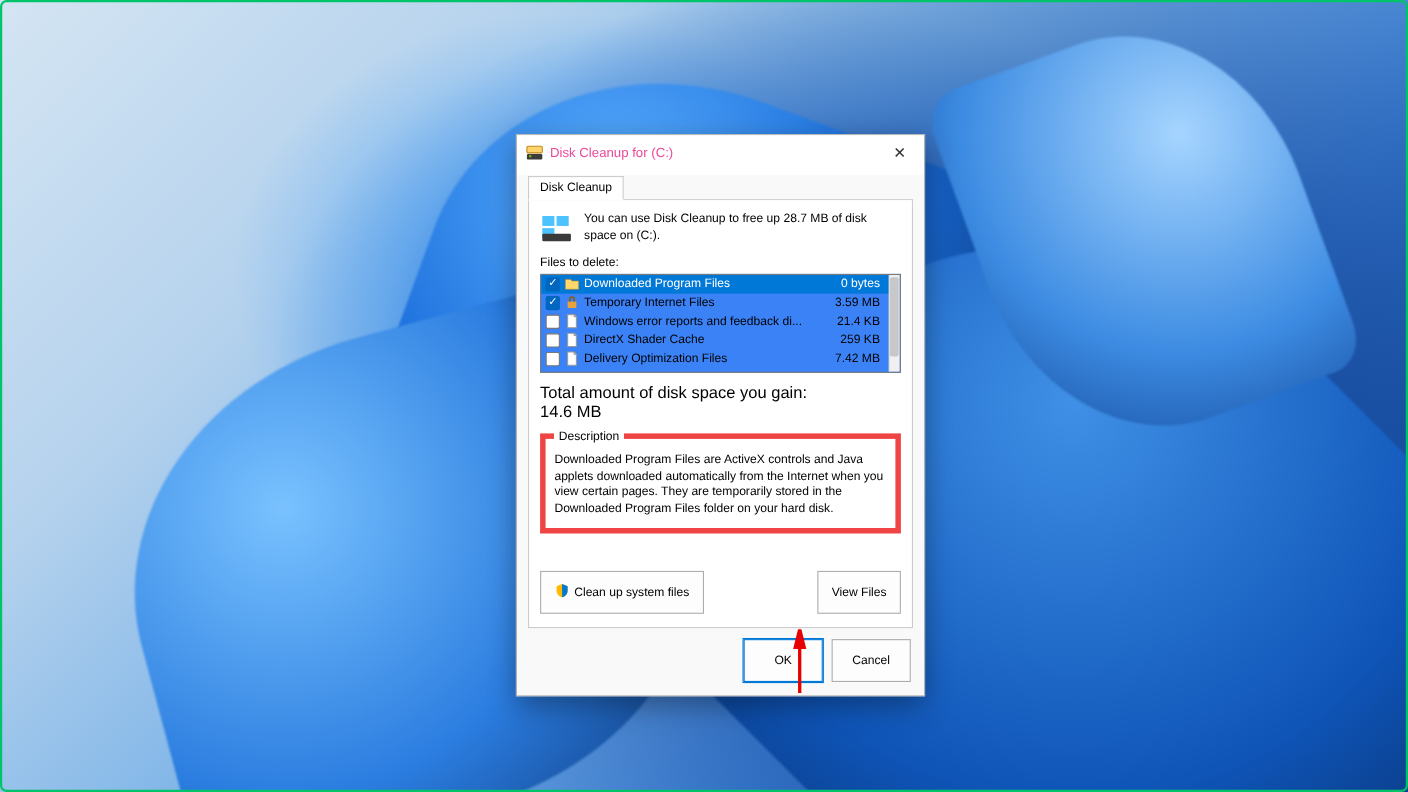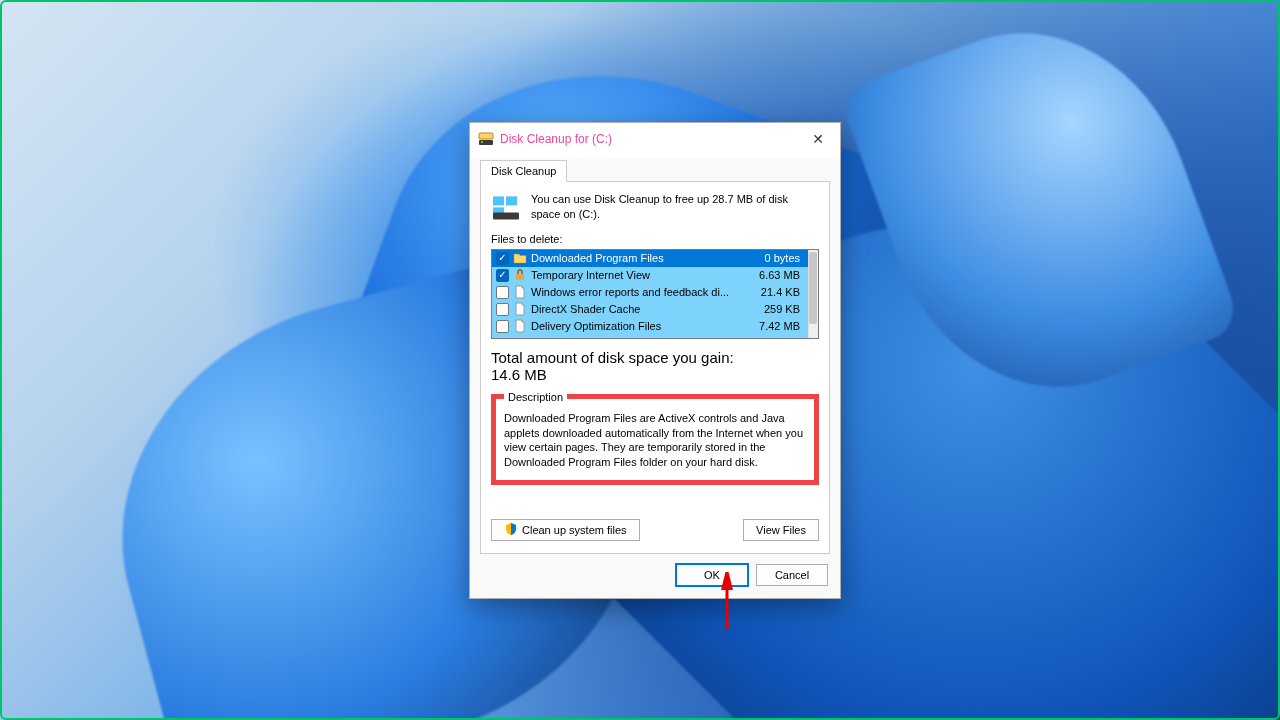--- a/index.html
+++ b/index.html
@@ -73,21 +73,21 @@
     .drive-icon { width:30px; flex:0 0 30px; }
     .intro-text { font-size:11px; color:#000; line-height:1.4; }
 
     .section-label { font-size:11px; margin:4px 0 4px 0; }
 
     .file-list {
       border:1px solid #7a7a7a;
       height: 90px;
       overflow:hidden;
       position:relative;
-      background:#7dd3fc;
+      background:#3b82f6;
     }
     .file-list-inner{ position:absolute; top:0; left:0; right:10px; }
     .sb-track{ position:absolute; right:0; top:0; bottom:0; width:10px; background:#f0f0f0; border-left:1px solid #ddd; }
     .sb-thumb{ position:absolute; right:1px; top:2px; width:8px; height:72px; background:#c8c8c8; border-radius:2px; }
 
     .row {
       display:flex; align-items:center;
       height:17px; padding:0 4px 0 4px;
       font-size:11px; color:#000;
       gap:4px;
@@ -109,21 +109,21 @@
     .total-row .spacer{ flex:1; }
 
     fieldset.desc {
       border:5px solid #ef4444; margin-top:8px; padding:8px 8px 10px 8px;
     }
     fieldset.desc legend{ font-size:11px; padding:0 4px; }
     .desc-text{ font-size:11px; line-height:1.35; }
 
     .inner-buttons{ display:flex; justify-content:space-between; margin-top:34px; }
     .btn {
-      height:22px; padding:0 12px;
+      height:39px; padding:0 12px;
       background:#fdfdfd; border:1px solid #adadad;
       font:inherit; font-size:11px; cursor:pointer;
       display:inline-flex; align-items:center; gap:4px;
     }
 
     .dialog-buttons{
       display:flex; justify-content:flex-end; gap:8px;
       padding:10px 2px 2px 2px;
     }
     .btn.default{ border:1px solid #0078d7; outline:1px solid #0078d7;align-items:center; }
@@ -197,22 +197,22 @@
               <span class="fsize">0 bytes</span>
             </div>
             <div class="row">
               <span class="chk on"></span>
               <span class="ficon">
                 <svg viewBox="0 0 14 14">
                   <rect x="3" y="6" width="8" height="6" rx="1" fill="#e8a33d"></rect>
                   <path d="M5 6V4a2 2 0 0 1 4 0v2" fill="none" stroke="#8a5a12" stroke-width="1.4"></path>
                 </svg>
               </span>
-              <span class="fname">Temporary Internet View</span>
-              <span class="fsize">6.63 MB</span>
+              <span class="fname">Temporary Internet Files</span>
+              <span class="fsize">3.59 MB</span>
             </div>
             <div class="row">
               <span class="chk"></span>
               <span class="ficon">
                 <svg viewBox="0 0 14 14">
                   <path d="M3 1h6l2 2v10H3z" fill="#fff" stroke="#9a9a9a"></path>
                   <path d="M9 1v2h2" fill="none" stroke="#9a9a9a"></path>
                 </svg>
               </span>
               <span class="fname">Windows error reports and feedback di...</span>

